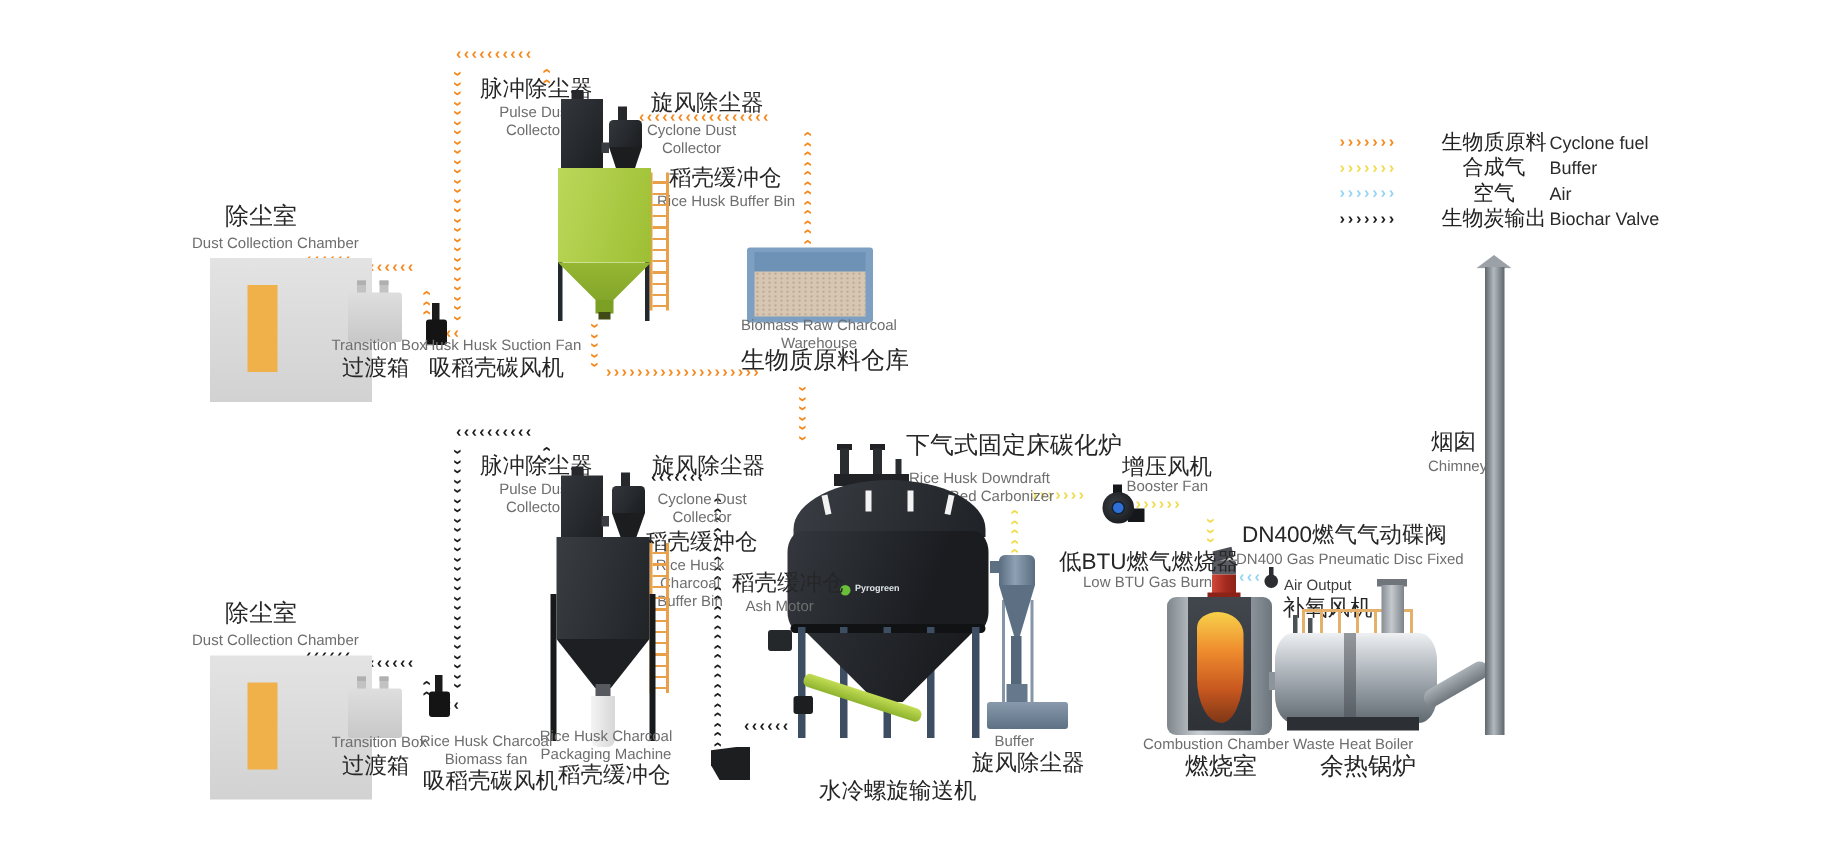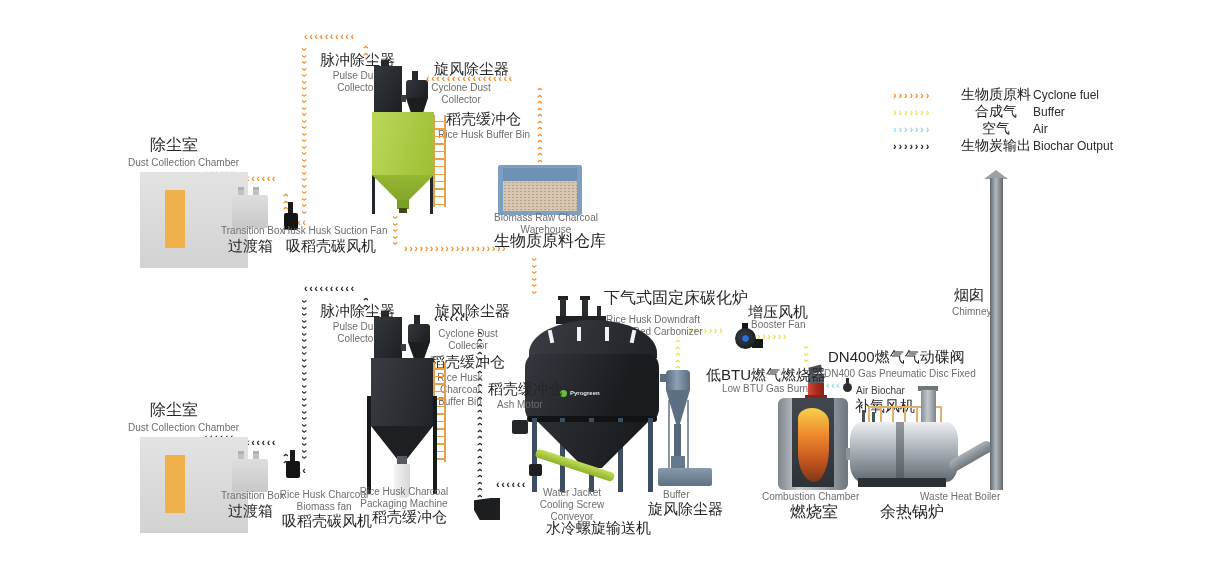--- a/index.html
+++ b/index.html
@@ -42,21 +42,21 @@
       <span class="lgen">Buffer</span>
     </div>
     <div class="lgrow">
       <span class="lgarrow" style="color: rgb(147, 213, 242);">›››››››</span>
       <span class="lgzh">空气</span>
       <span class="lgen">Air</span>
     </div>
     <div class="lgrow">
       <span class="lgarrow" style="color: rgb(28, 28, 28);">›››››››</span>
       <span class="lgzh">生物炭输出</span>
-      <span class="lgen">Biochar Output</span>
+      <span class="lgen">Biochar Valve</span>
     </div>
   </div>
 
   <div id="flow-layer">
       <div class="flow v" style="color: rgb(246, 137, 30); left: 363px; top: 44px; height: 16px;">
         <span style="transform: rotate(-90deg);">›</span>
         <span style="transform: rotate(-90deg);">›</span>
       </div>
       <div class="flow h" style="color: rgb(246, 137, 30); left: 304px; top: 31px; width: 62px;">‹‹‹‹‹‹‹‹‹‹</div>
       <div class="flow v" style="color: rgb(246, 137, 30); left: 303px; top: 46px; height: 166px;">
@@ -317,21 +317,20 @@
   <div class="abs" style="left:560px;top:418px;width:5px;height:74px;background:#3d4d62;"></div>
   <div class="abs" style="left:589px;top:418px;width:5px;height:74px;background:#3d4d62;"></div>
   <div class="abs" style="left:618px;top:418px;width:5px;height:74px;background:#3d4d62;"></div>
   <div class="abs" style="left:648px;top:418px;width:5px;height:74px;background:#3d4d62;"></div>
   <div class="abs trap" style="left:538px;top:422px;width:110px;height:46px;background:linear-gradient(110deg,#2b2e33,#16181b);"></div>
   <div class="lz" style="left:488px;top:380px;">稻壳缓冲仓</div>
   <div class="le" style="left:497px;top:399px;">Ash Motor</div>
 
   <div class="abs" style="left:536px;top:448px;width:82px;height:9px;background:linear-gradient(#c3dd55,#8fb32e);border-radius:4px;transform:rotate(18deg);transform-origin:left center;"></div>
   <div class="abs" style="left:529px;top:464px;width:13px;height:12px;background:#1c1e20;border-radius:2px;"></div>
-  <div class="le wrap" style="left:532px;top:487px;width:80px;">Water Jacket Cooling Screw Conveyor</div>
   <div class="lz" style="left:546px;top:519px;">水冷螺旋输送机</div>
 
   <div class="abs" style="left:474px;top:498px;width:26px;height:22px;background:#1c1e20;clip-path:polygon(0 10%,65% 0,100% 0,100% 100%,22% 100%,0 55%);"></div>
 
   <div class="abs" style="left:660px;top:374px;width:10px;height:8px;background:#5d7083;"></div>
   <div class="abs" style="left:668px;top:400px;width:2px;height:70px;background:#8496a8;"></div>
   <div class="abs" style="left:687px;top:400px;width:2px;height:70px;background:#8496a8;"></div>
   <div class="abs" style="left:666px;top:370px;width:24px;height:20px;border-radius:4px 4px 0 0;background:linear-gradient(90deg,#5a6d80,#8ea0b2 45%,#5a6d80);"></div>
   <div class="abs trap" style="left:666px;top:390px;width:24px;height:34px;background:#5d7083;"></div>
   <div class="abs" style="left:674px;top:424px;width:7px;height:36px;background:#55677a;"></div>
@@ -351,39 +350,39 @@
   <div class="le" style="left:824px;top:368px;">DN400 Gas Pneumatic Disc Fixed</div>
   <div class="abs" style="left:809px;top:366px;width:13px;height:7px;background:#4a4e54;transform:rotate(-14deg);"></div>
   <div class="abs" style="left:808px;top:374px;width:16px;height:9px;background:#5a5e64;border-radius:1px;"></div>
   <div class="lz" style="left:706px;top:366px;">低BTU燃气燃烧器</div>
   <div class="le" style="left:722px;top:383px;">Low BTU Gas Burner</div>
   <div class="abs" style="left:808px;top:383px;width:16px;height:50px;background:linear-gradient(90deg,#d0493a,#a3291d 60%,#8c2318);"></div>
   <div class="abs" style="left:805px;top:395px;width:22px;height:4px;background:#8c2318;"></div>
   <div class="abs" style="left:805px;top:413px;width:22px;height:4px;background:#8c2318;"></div>
   <div class="abs" style="left:846px;top:378px;width:3px;height:6px;background:#2b2d30;"></div>
   <div class="abs" style="left:843px;top:383px;width:9px;height:9px;border-radius:50%;background:#2b2d30;"></div>
-  <div class="le" style="left:856px;top:385px;color:#3c3c3c;">Air Biochar</div>
+  <div class="le" style="left:856px;top:385px;color:#3c3c3c;">Air Output</div>
   <div class="lz" style="left:855px;top:397px;">补氧风机</div>
 
   <div class="abs" style="left:778px;top:398px;width:70px;height:92px;border-radius:6px;background:linear-gradient(90deg,#7e868d,#c8cdd2 30%,#9aa2a9 70%,#6e767d);"></div>
   <div class="abs" style="left:792px;top:398px;width:42px;height:89px;background:linear-gradient(#42474d,#2e3237);"></div>
   <div class="abs" style="left:798px;top:408px;width:31px;height:74px;border-radius:45% 55% 48% 52%/14% 20% 46% 40%;background:linear-gradient(#f7d14a,#ef8c2e 35%,#c7571f 70%,#7e3716);"></div>
   <div class="abs" style="left:846px;top:448px;width:12px;height:12px;background:#8d959c;"></div>
   <div class="le" style="left:762px;top:491px;">Combustion Chamber</div>
   <div class="lz big" style="left:790px;top:503px;">燃烧室</div>
 
   <div class="abs" style="left:868px;top:406px;width:74px;height:16px;border-top:2px solid #e5b06a;background:repeating-linear-gradient(90deg,#e5b06a 0 2px,#0000 2px 12px);"></div>
   <div class="abs" style="left:918px;top:386px;width:20px;height:5px;background:#6f757b;"></div>
   <div class="abs" style="left:921px;top:390px;width:15px;height:38px;background:linear-gradient(90deg,#878d93,#c4c9ce 45%,#7d838a);"></div>
   <div class="abs" style="left:862px;top:410px;width:3px;height:14px;background:#4c5156;"></div>
   <div class="abs" style="left:872px;top:412px;width:3px;height:12px;background:#4c5156;"></div>
   <div class="abs" style="left:850px;top:422px;width:108px;height:60px;border-radius:12px/18px;background:linear-gradient(#eef0f2,#b9bfc5 35%,#7c848c 80%,#5f676f);"></div>
   <div class="abs" style="left:896px;top:422px;width:8px;height:60px;background:#4a5056;opacity:0.55;"></div>
   <div class="abs" style="left:858px;top:478px;width:88px;height:9px;background:#2c2f33;"></div>
-  <div class="le" style="left:920px;top:491px;">Waste Heat Boiler</div>
+  <div class="le" style="left:862px;top:491px;">Waste Heat Boiler</div>
   <div class="lz big" style="left:880px;top:503px;">余热锅炉</div>
 
   <div class="abs" style="left:950px;top:462px;width:48px;height:12px;border-radius:6px;background:linear-gradient(#aab1b7,#6f767c);transform:rotate(-30deg);transform-origin:left center;"></div>
 
   <div class="abs" style="left:984px;top:170px;width:24px;height:9px;background:#9ba1a6;clip-path:polygon(50% 0,100% 100%,0 100%);"></div>
   <div class="abs" style="left:990px;top:178px;width:13px;height:312px;background:linear-gradient(90deg,#5f666c,#b3babf 45%,#5f666c);"></div>
   <div class="lz" style="left:954px;top:286px;">烟囱</div>
   <div class="le" style="left:952px;top:306px;">Chimney</div>
 
   <div class="lz big" style="left:150px;top:401px;">除尘室</div>

